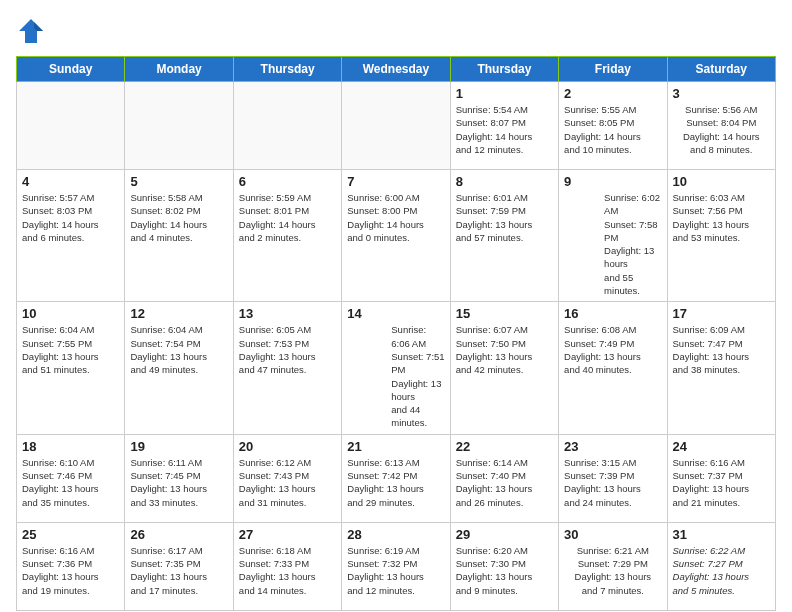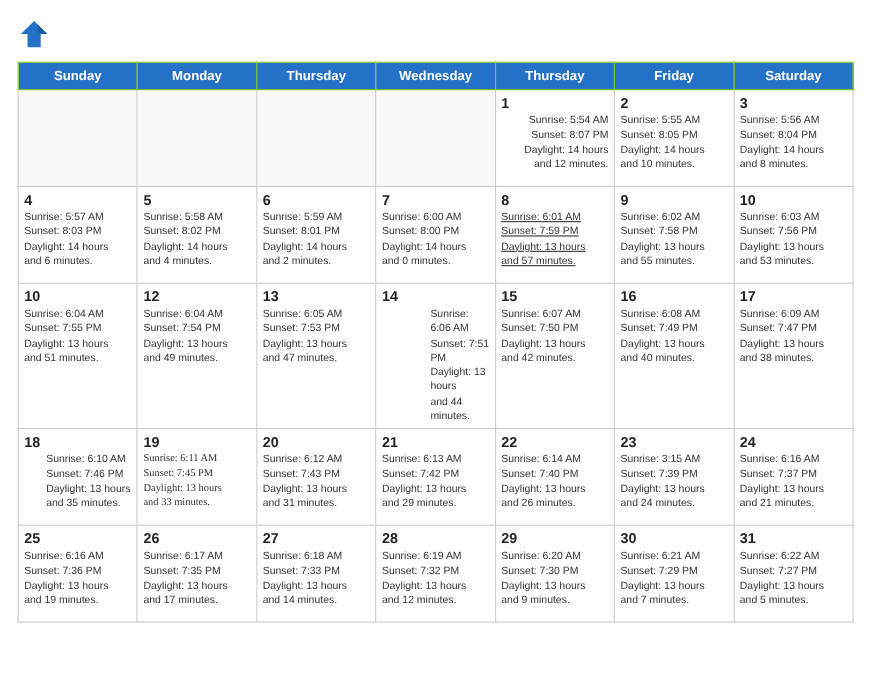--- a/index.html
+++ b/index.html
@@ -117,35 +117,35 @@
       </tr>
   </thead>
   <tbody id="calendar-body">
   <tr>
         <td class="empty"></td>
         <td class="empty"></td>
         <td class="empty"></td>
         <td class="empty"></td>
         <td>
           <div class="day-number">1</div>
-          <div class="day-info" style="white-space: pre-line; text-align: right;">Sunrise: 5:54 AM
+          <div class="day-info" style="white-space: pre-line;">Sunrise: 5:54 AM
 Sunset: 8:07 PM
 Daylight: 14 hours
 and 12 minutes.</div>
         </td>
         <td>
           <div class="day-number">2</div>
           <div class="day-info" style="white-space: pre-line;">Sunrise: 5:55 AM
 Sunset: 8:05 PM
 Daylight: 14 hours
 and 10 minutes.</div>
         </td>
         <td>
           <div class="day-number">3</div>
-          <div class="day-info" style="white-space: pre-line;">Sunrise: 5:56 AM
+          <div class="day-info" style="white-space: pre-line; text-align: center;">Sunrise: 5:56 AM
 Sunset: 8:04 PM
 Daylight: 14 hours
 and 8 minutes.</div>
         </td>
       </tr>
       <tr>
         <td>
           <div class="day-number">4</div>
           <div class="day-info" style="white-space: pre-line;">Sunrise: 5:57 AM
 Sunset: 8:03 PM
@@ -168,28 +168,28 @@
         </td>
         <td>
           <div class="day-number">7</div>
           <div class="day-info" style="white-space: pre-line;">Sunrise: 6:00 AM
 Sunset: 8:00 PM
 Daylight: 14 hours
 and 0 minutes.</div>
         </td>
         <td>
           <div class="day-number">8</div>
-          <div class="day-info" style="white-space: pre-line; text-decoration: underline;">Sunrise: 6:01 AM
+          <div class="day-info" style="white-space: pre-line;">Sunrise: 6:01 AM
 Sunset: 7:59 PM
 Daylight: 13 hours
 and 57 minutes.</div>
         </td>
         <td>
           <div class="day-number">9</div>
-          <div class="day-info" style="white-space: pre-line;">Sunrise: 6:02 AM
+          <div class="day-info" style="white-space: pre-line; margin-left: 40px;">Sunrise: 6:02 AM
 Sunset: 7:58 PM
 Daylight: 13 hours
 and 55 minutes.</div>
         </td>
         <td>
           <div class="day-number">10</div>
           <div class="day-info" style="white-space: pre-line;">Sunrise: 6:03 AM
 Sunset: 7:56 PM
 Daylight: 13 hours
 and 53 minutes.</div>
@@ -242,28 +242,28 @@
           <div class="day-number">17</div>
           <div class="day-info" style="white-space: pre-line;">Sunrise: 6:09 AM
 Sunset: 7:47 PM
 Daylight: 13 hours
 and 38 minutes.</div>
         </td>
       </tr>
       <tr>
         <td>
           <div class="day-number">18</div>
-          <div class="day-info" style="white-space: pre-line; margin-left: 20px;">Sunrise: 6:10 AM
+          <div class="day-info" style="white-space: pre-line;">Sunrise: 6:10 AM
 Sunset: 7:46 PM
 Daylight: 13 hours
 and 35 minutes.</div>
         </td>
         <td>
           <div class="day-number">19</div>
-          <div class="day-info" style="white-space: pre-line; font-family: Liberation Serif, serif;">Sunrise: 6:11 AM
+          <div class="day-info" style="white-space: pre-line;">Sunrise: 6:11 AM
 Sunset: 7:45 PM
 Daylight: 13 hours
 and 33 minutes.</div>
         </td>
         <td>
           <div class="day-number">20</div>
           <div class="day-info" style="white-space: pre-line;">Sunrise: 6:12 AM
 Sunset: 7:43 PM
 Daylight: 13 hours
 and 31 minutes.</div>
@@ -328,27 +328,27 @@
         </td>
         <td>
           <div class="day-number">29</div>
           <div class="day-info" style="white-space: pre-line;">Sunrise: 6:20 AM
 Sunset: 7:30 PM
 Daylight: 13 hours
 and 9 minutes.</div>
         </td>
         <td>
           <div class="day-number">30</div>
-          <div class="day-info" style="white-space: pre-line;">Sunrise: 6:21 AM
+          <div class="day-info" style="white-space: pre-line; text-align: center;">Sunrise: 6:21 AM
 Sunset: 7:29 PM
 Daylight: 13 hours
 and 7 minutes.</div>
         </td>
         <td>
           <div class="day-number">31</div>
-          <div class="day-info" style="white-space: pre-line;">Sunrise: 6:22 AM
+          <div class="day-info" style="white-space: pre-line; font-style: italic;">Sunrise: 6:22 AM
 Sunset: 7:27 PM
 Daylight: 13 hours
 and 5 minutes.</div>
         </td>
       </tr>
     </tbody>
 </table>
 
 </body></html>

